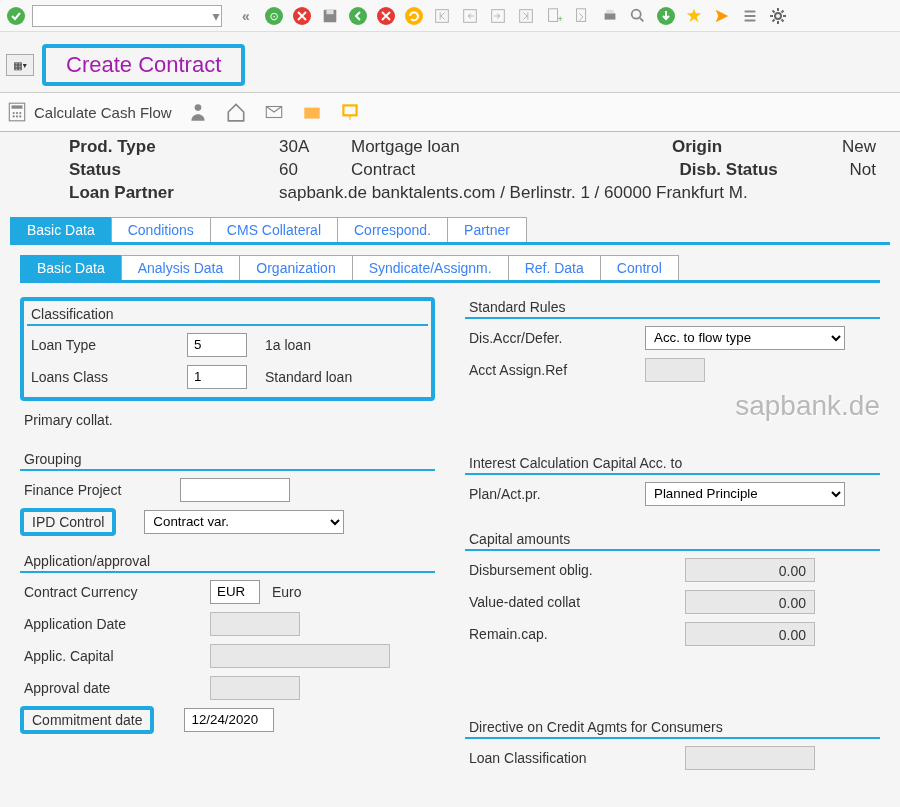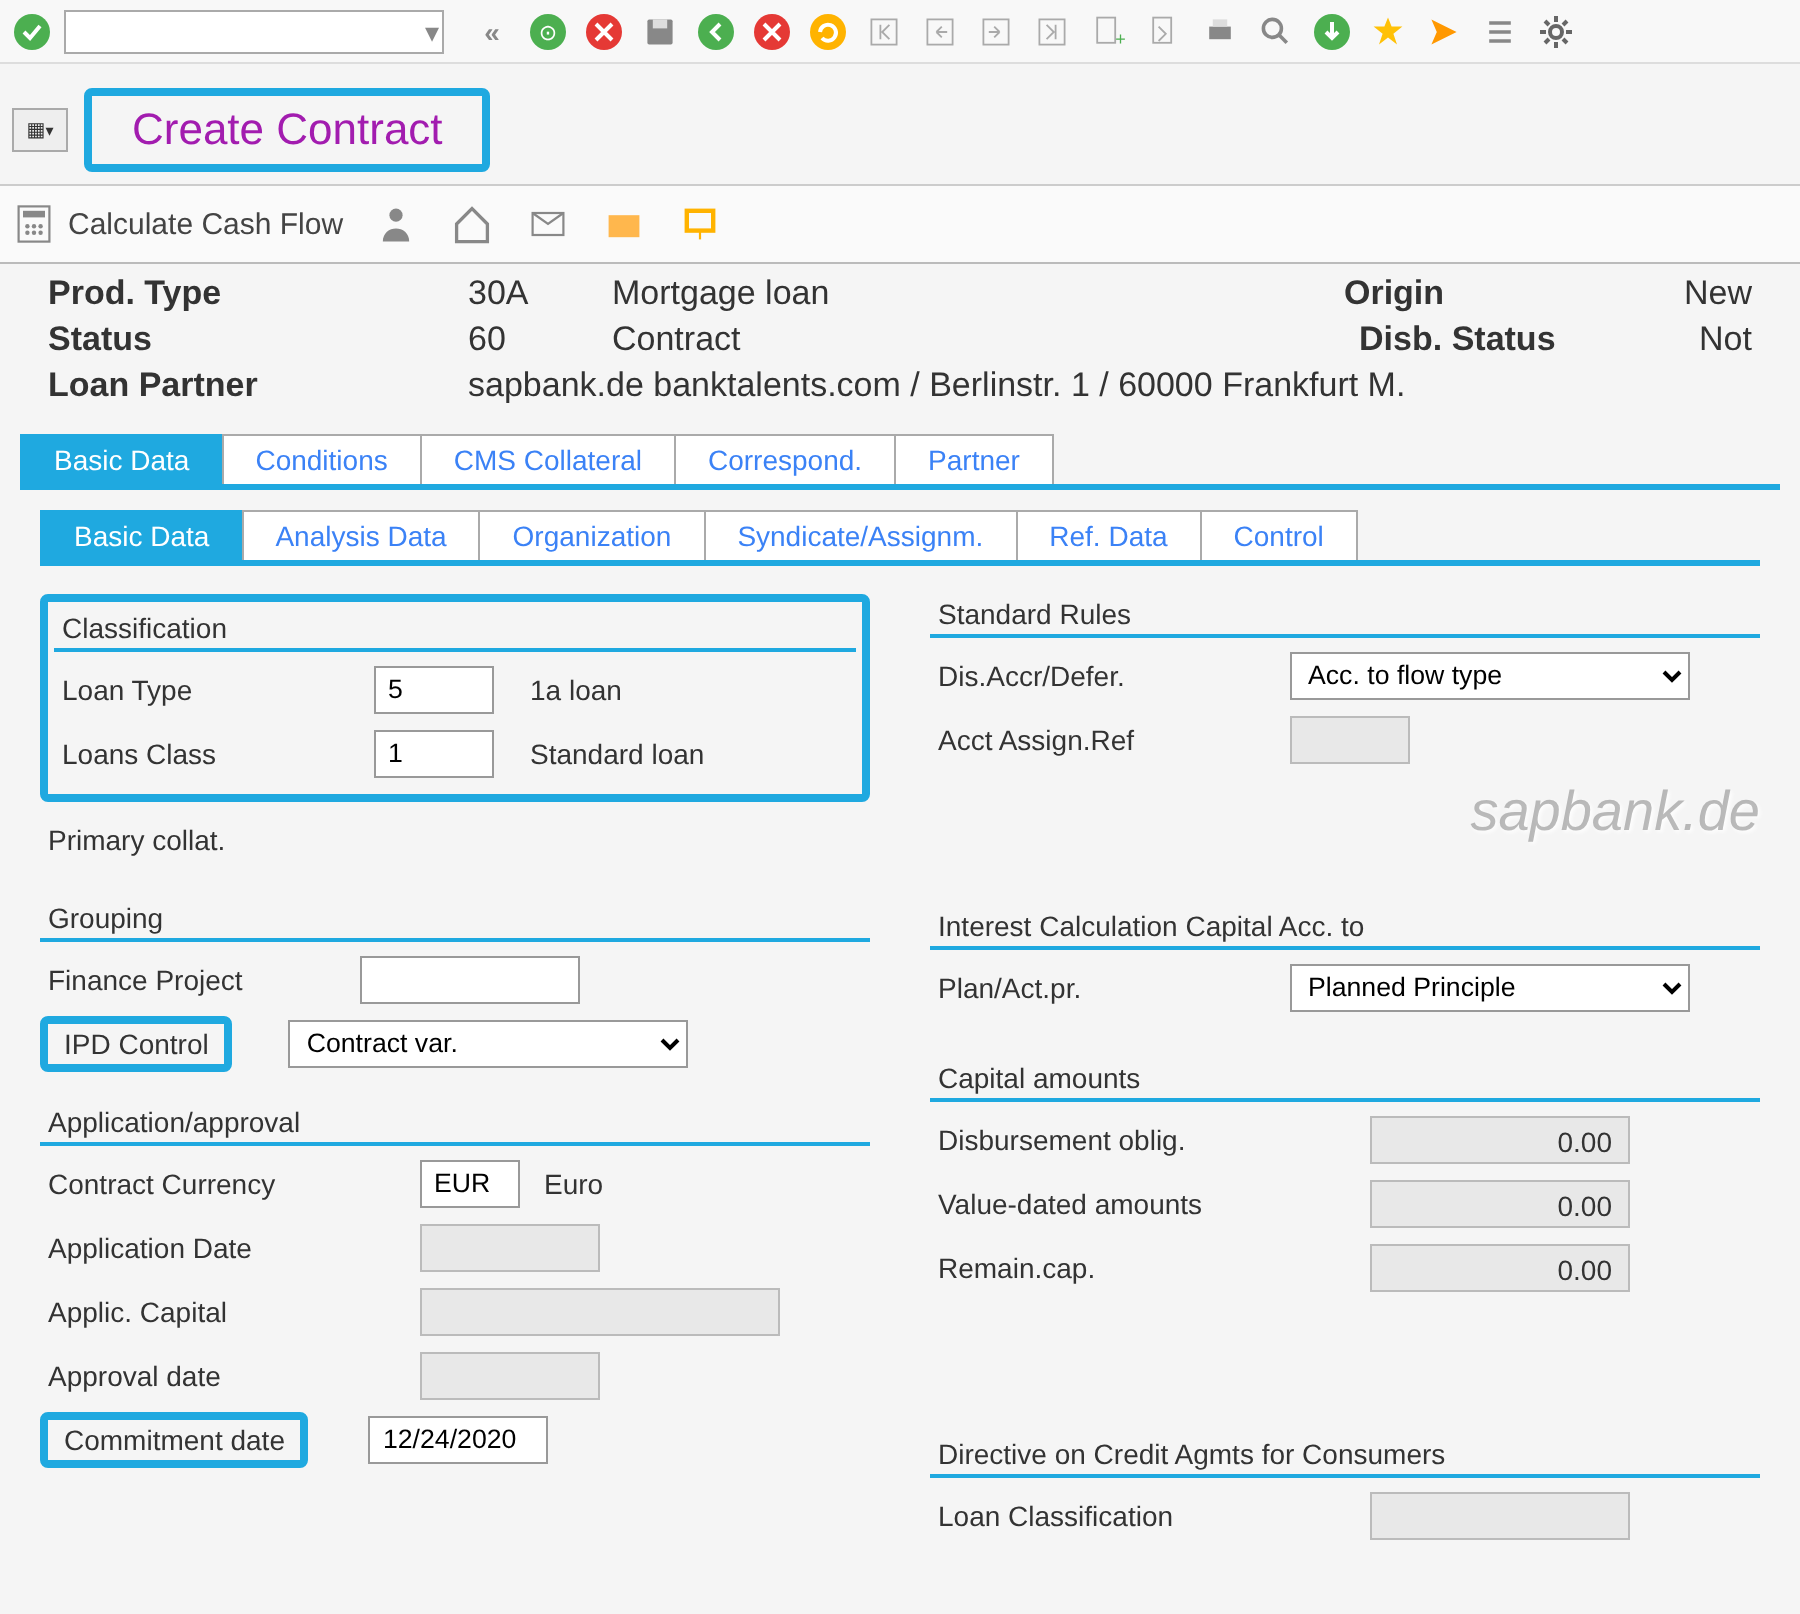--- a/index.html
+++ b/index.html
@@ -13,21 +13,21 @@
     .title-bar { display: flex; align-items: center; padding: 12px 6px 6px 6px; gap: 8px; }
     .small-icon-box { width: 28px; height: 22px; border: 1px solid #aaa; background: #eee; display: inline-flex; align-items: center; justify-content: center; font-size: 10px; }
     .page-title { font-size: 22px; color: #a21caf; font-weight: normal; padding: 4px 20px; }
     .highlight-box { border: 4px solid #1fa9e0; border-radius: 4px; }
     
     .action-bar { display: flex; align-items: center; padding: 4px 6px; gap: 14px; border-top: 1px solid #ccc; border-bottom: 1px solid #bbb; background: #fafafa; height: 40px; }
     .calc-btn { display: inline-flex; align-items: center; gap: 6px; color: #444; font-size: 15px; cursor: pointer; }
     .action-icon { width: 22px; height: 22px; color: #888; }
     
     .info-block { padding: 4px 24px 8px 24px; font-size: 17px; line-height: 1.35; font-weight: bold; }
-    .info-row { display: flex; }
+    .info-row { display: flex; margin-left: 45px; }
     .info-label { width: 210px; font-weight: bold; }
     .info-val1 { width: 72px; font-weight: normal; }
     .info-val2 { font-weight: normal; flex: 1; }
     .info-right-label { width: 170px; font-weight: bold; }
     .info-right-val { font-weight: normal; }
     
     .tab-strip { display: flex; border-bottom: 3px solid #1fa9e0; margin: 4px 10px 0 10px; }
     .tab { padding: 4px 16px; border: 1px solid #aaa; border-bottom: none; background: #fff; margin-right: -1px; cursor: pointer; font-size: 14px; color: #3b82f6; }
     .tab.active { background: #1fa9e0; color: #fff; border-color: #1fa9e0; }
     
@@ -42,21 +42,21 @@
     .field-row { display: flex; align-items: center; min-height: 30px; margin: 2px 0; }
     .field-label { width: 160px; padding-left: 4px; }
     .field-input { width: 60px; height: 24px; border: 1px solid #999; background: #fff; padding: 0 6px; text-align: left; }
     .field-input.readonly { background: #e8e8e8; border-color: #bbb; }
     .field-input.wide { width: 110px; }
     .field-input.med { width: 90px; }
     .field-desc { margin-left: 18px; color: #333; }
     .field-select { height: 24px; border: 1px solid #999; background: #fff; padding: 0 4px; min-width: 200px; }
     .field-val-right { text-align: right; width: 130px; padding-right: 8px; height: 24px; line-height: 24px; border: 1px solid #bbb; background: #e8e8e8; }
     
-    .watermark { position: absolute; right: 20px; top: 390px; font-size: 28px; color: rgba(120,120,120,0.5); font-weight: normal; text-shadow: 1px 1px 2px #fff; pointer-events: none; font-style: italic; }
+    .watermark { position: absolute; right: 20px; top: 390px; font-size: 28px; color: rgba(120,120,120,0.5); font-weight: normal; text-shadow: 1px 1px 2px #fff; pointer-events: none; }
   </style>
 </head>
 <body>
 
 <div class="toolbar-top">
   <span class="icon-btn">
     <svg viewBox="0 0 20 20" width="20" height="20">
         <circle cx="10" cy="10" r="9" fill="#4caf50"></circle>
         <path d="M6 10l3 3 5-6" stroke="#fff" stroke-width="2" fill="none"></path>
       </svg>
@@ -360,21 +360,21 @@
 
       <div style="height:6px"></div>
 
       <div class="group">
         <div class="group-title">Capital amounts</div>
         <div class="field-row">
           <span class="field-label" style="width:220px">Disbursement oblig.</span>
           <span class="field-val-right">0.00</span>
         </div>
         <div class="field-row">
-          <span class="field-label" style="width:220px">Value-dated amounts</span>
+          <span class="field-label" style="width:220px">Value-dated collat</span>
           <span class="field-val-right">0.00</span>
         </div>
         <div class="field-row">
           <span class="field-label" style="width:220px">Remain.cap.</span>
           <span class="field-val-right">0.00</span>
         </div>
       </div>
 
       <div style="height:54px"></div>
 

